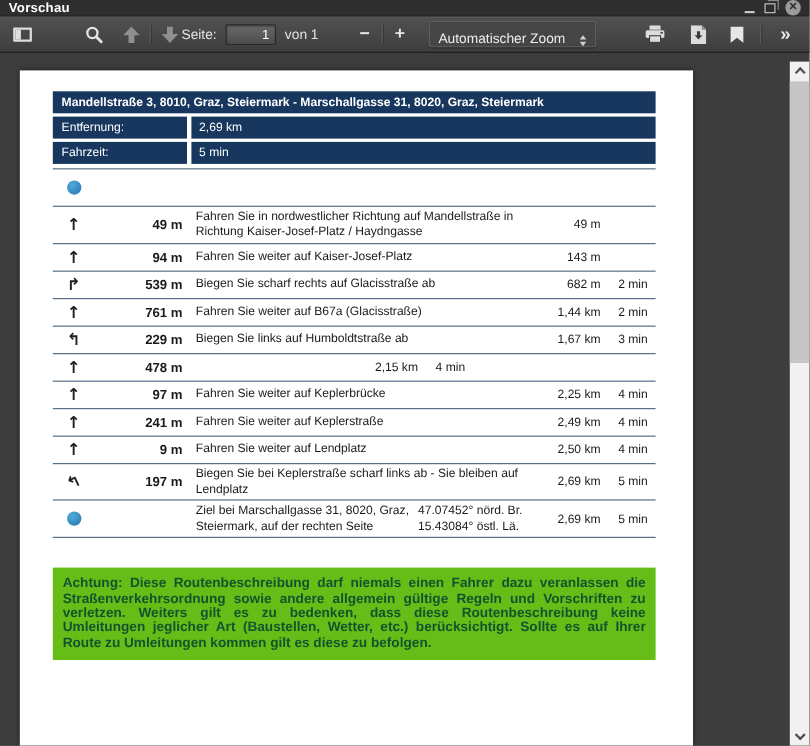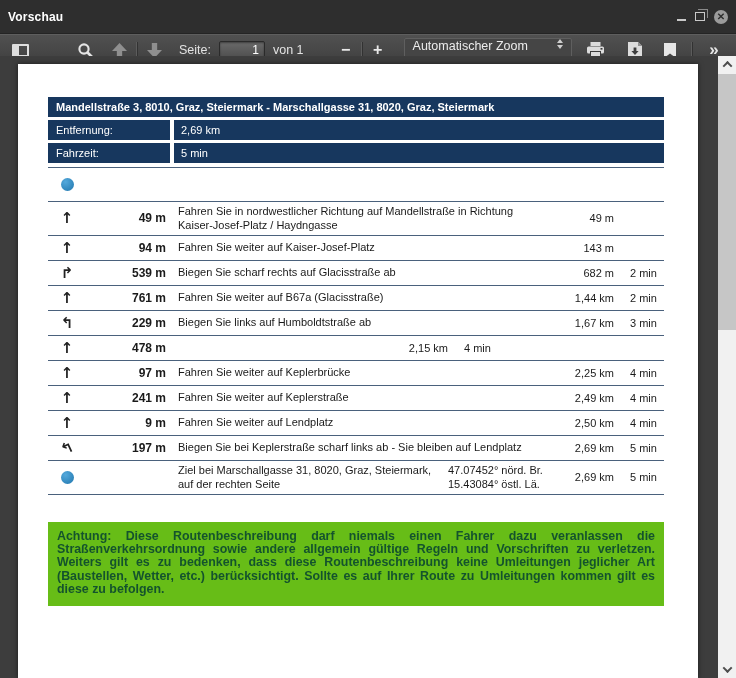--- a/index.html
+++ b/index.html
@@ -1,21 +1,21 @@
 <!DOCTYPE html>
 <html style="--navy: #17375e; --line: #4a617c; --green: #67bd17;"><head>
 <meta charset="utf-8">
 <style>
   * { margin:0; padding:0; box-sizing:border-box; }
   html,body { width:736px; height:678px; overflow:hidden; }
   body { font-family:"Liberation Sans", sans-serif; background:#3d3d3d; position:relative; }
 
   
   .titlebar {
-    height:34px; background:#2e2e2e; color:#fff;
+    height:15px; background:#2e2e2e; color:#fff;
     display:flex; align-items:center; padding:0 8px;
     border-bottom:1px solid #242424;
   }
   .titlebar .title { font-size:12px; font-weight:bold; letter-spacing:.2px; }
   .win-controls { margin-left:auto; display:flex; align-items:center; gap:9px; }
   .btn-min { width:9px; height:2px; background:#c9c9c9; margin-top:7px; }
   .btn-restore { width:10px; height:9px; border:1px solid #c9c9c9; position:relative; background:#2e2e2e; }
   .btn-restore::before { content:""; position:absolute; left:2px; top:-4px; width:9px; height:8px; border:1px solid #8a8a8a; border-bottom:none; border-left:none; }
   .btn-close { width:14px; height:14px; border-radius:50%; background:#9b9b9b; color:#2e2e2e; font-size:10px; font-weight:bold; line-height:13px; text-align:center; }
 
@@ -30,36 +30,36 @@
   .sidebar-glyph { width:17px; height:13px; border:2px solid #dedede; border-radius:1px; position:relative; }
   .sidebar-glyph::before { content:""; position:absolute; left:0; top:0; bottom:0; width:5px; background:#dedede; }
   .page-input {
     width:46px; height:19px; background:linear-gradient(#6a6a6a,#4c4c4c);
     border:1px solid #2a2a2a; border-radius:2px; color:#fff;
     font-size:12px; text-align:right; padding:0 5px;
     box-shadow:inset 0 1px 2px rgba(0,0,0,.4);
   }
   .glyph-math { font-size:16px; font-weight:bold; color:#e8e8e8; }
   .zoom-select {
-    width:168px; height:24px; background:#454545; border:1px solid #5f5f5f;
-    border-radius:2px; display:flex; align-items:flex-start; padding:0 8px;
+    width:152px; height:24px; background:#454545; border:1px solid #5f5f5f;
+    border-radius:2px; display:flex; align-items:flex-end; padding:0 8px;
     box-shadow:0 1px 0 rgba(0,0,0,.3);
   }
   .zoom-select .lbl { font-size:12.5px; color:#ececec; }
   .caret-stack { margin-left:auto; display:flex; flex-direction:column; gap:2px; }
   .caret-up { width:0; height:0; border-left:3.5px solid transparent; border-right:3.5px solid transparent; border-bottom:4px solid #cfcfcf; }
   .caret-dn { width:0; height:0; border-left:3.5px solid transparent; border-right:3.5px solid transparent; border-top:4px solid #cfcfcf; }
   .chevrons { font-size:17px; font-weight:bold; color:#e6e6e6; letter-spacing:-2px; }
 
   
   .viewer { position:absolute; top:56px; left:0; right:0; bottom:0; background:#3d3d3d; }
   .page {
-    position:absolute; left:18px; top:8px; width:680px; bottom:0;
+    position:absolute; left:18px; top:8px; width:612px; bottom:0;
     background:#fff; box-shadow:0 0 5px rgba(0,0,0,.55);
-    padding:33px 34px 0 30px; color:#1a1a1a;
+    padding:19px 34px 0 30px; color:#1a1a1a;
   }
 
   
   .doc-header {
     background:var(--navy); color:#fff; font-size:11px; font-weight:bold;
     height:20px; display:flex; align-items:center; padding:0 8px; margin-bottom:3px;
   }
   .sum-row { display:flex; gap:4px; margin-bottom:3px; }
   .sum-label { background:var(--navy); color:#fff; font-size:11px; width:122px; height:20px; display:flex; align-items:center; padding:0 8px; }
   .sum-value { background:var(--navy); color:#fff; font-size:11px; flex:1; height:20px; display:flex; align-items:center; padding:0 7px; }
@@ -126,21 +126,21 @@
       <path d="M7 0 L14 7.5 H9.5 V14 H4.5 V7.5 H0 Z" fill="#8f8f8f"></path>
     </svg>
   </div>
   <div class="tool-sep" style="margin-left:6px;"></div>
   <div class="tool-btn" style="margin-left:6px;width:22px;">
     <svg width="15" height="15" viewBox="0 0 14 14">
       <path d="M7 14 L0 6.5 H4.5 V0 H9.5 V6.5 H14 Z" fill="#8f8f8f"></path>
     </svg>
   </div>
 
-  <span style="margin-left:14px;">Seite:</span>
+  <span style="">Seite:</span>
   <input class="page-input" style="margin-left: 8px;" value="1">
   <span style="margin-left:8px;">von 1</span>
 
   <div class="tool-btn glyph-math" style="margin-left:32px;width:20px;">−</div>
   <div class="tool-sep" style="margin-left:5px;"></div>
   <div class="tool-btn glyph-math" style="margin-left:6px;width:20px;">+</div>
 
   <div class="zoom-select" style="margin-left:16px;">
     <span class="lbl">Automatischer Zoom</span>
     <span class="caret-stack">

